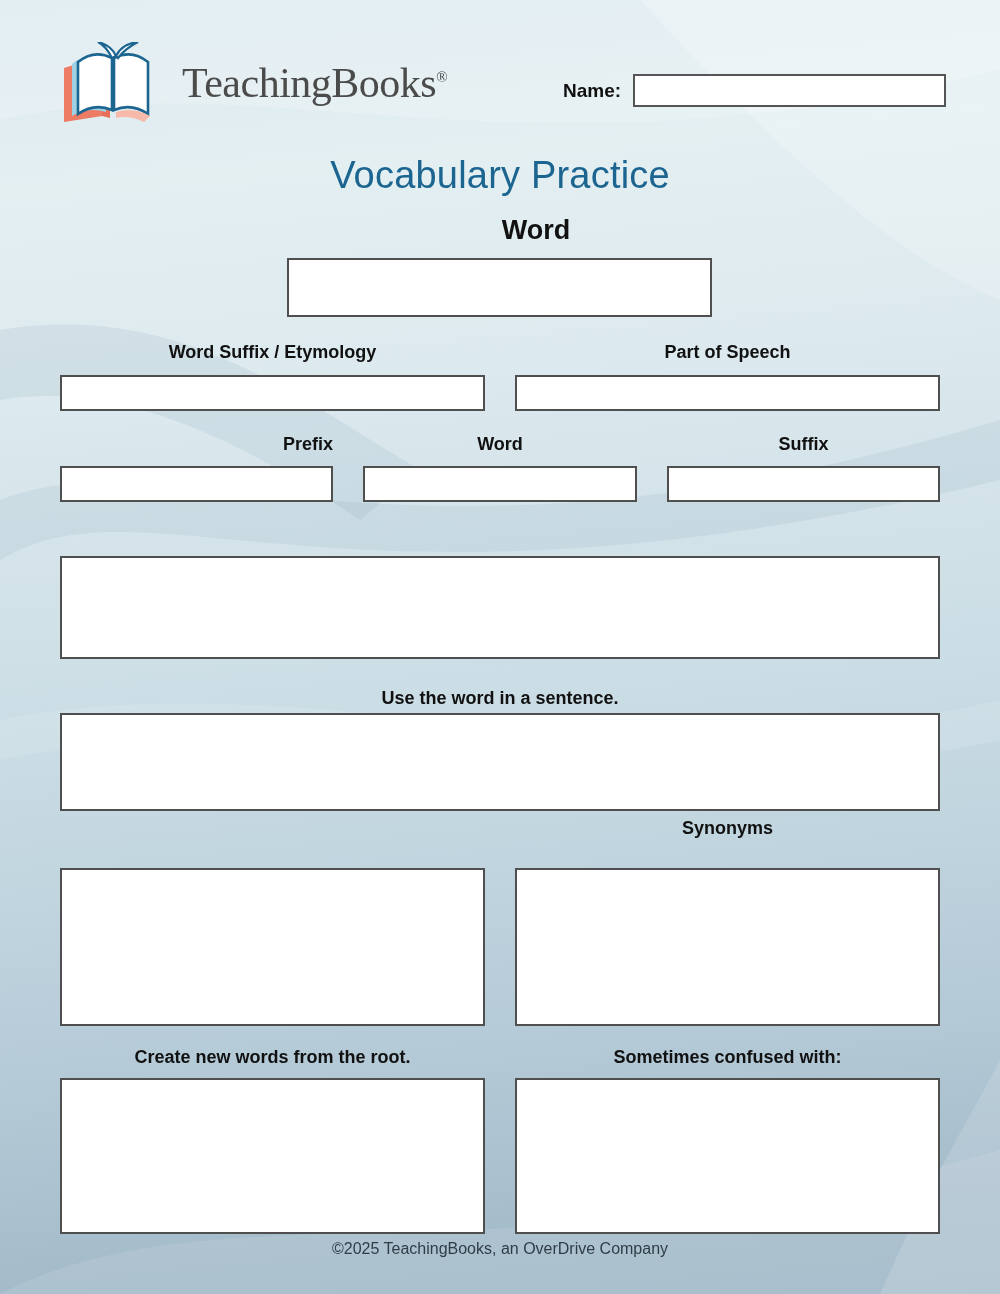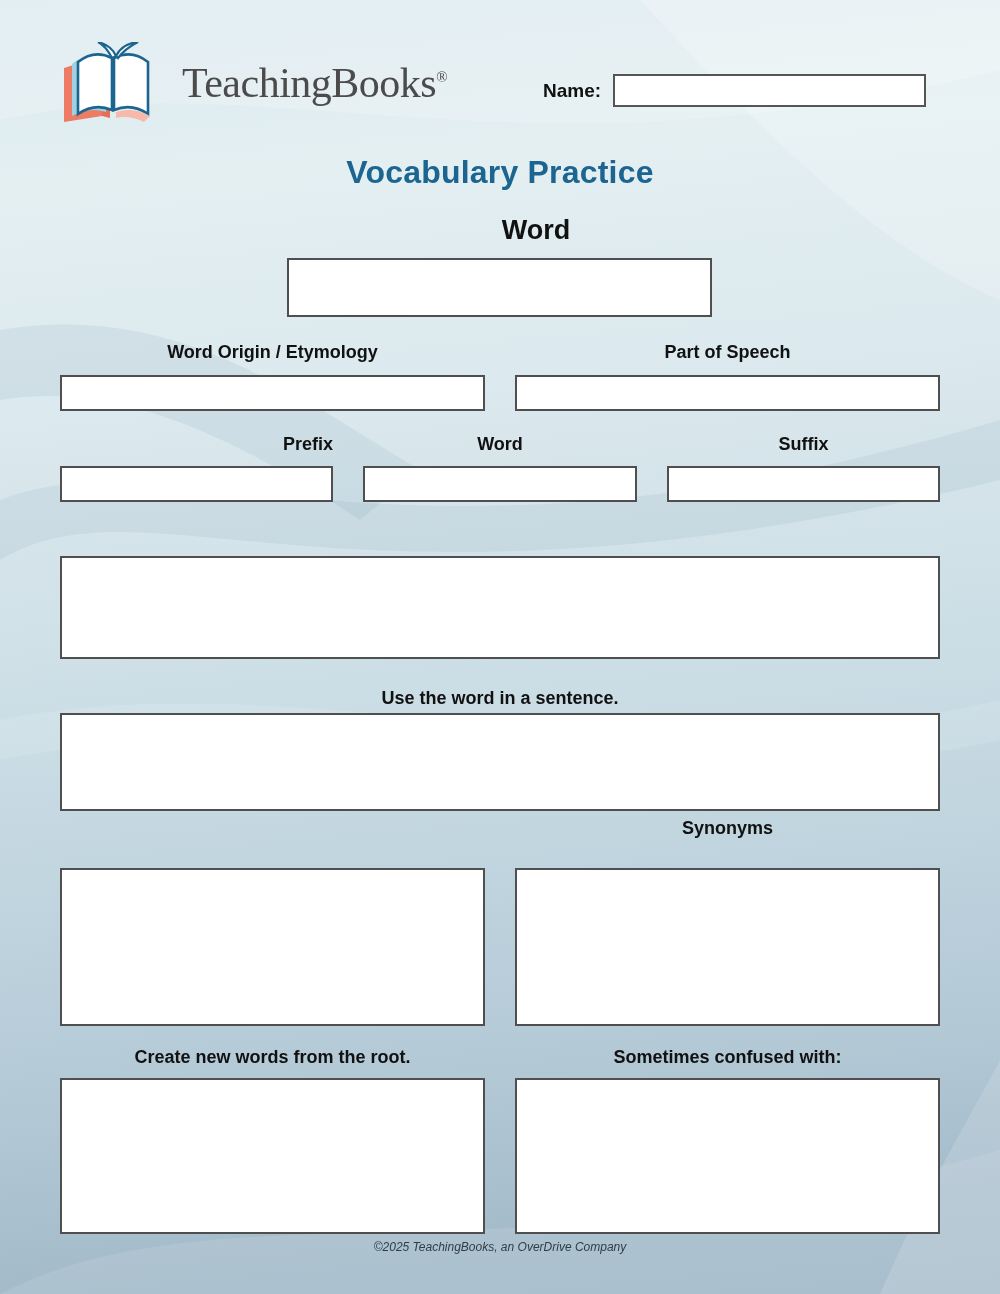--- a/index.html
+++ b/index.html
@@ -79,38 +79,39 @@
     top: 74px;
     display: flex;
     align-items: center;
   }
   .name-label {
     font-size: 19px;
     font-weight: bold;
     color: #111111;
     margin-right: 12px;
     white-space: nowrap;
+    margin-left: 20px;
   }
   .name-box {
     width: 313px;
     height: 33px;
     background: #ffffff;
     border: 2px solid #555555;
     box-sizing: border-box;
   }
 
   
   .main-title {
     position: absolute;
     left: 0;
     top: 154px;
     width: 1000px;
     text-align: center;
-    font-size: 32px;
-    font-weight: bold;
+    font-size: 38px;
+    font-weight: normal;
     color: #1b6590;
     letter-spacing: 0.2px;
   }
   .sub-title {
     position: absolute;
     left: 0;
     top: 215px;
     width: 1000px;
     text-align: center;
     font-size: 27px;
@@ -135,23 +136,22 @@
     box-sizing: border-box;
   }
 
   
   .footer {
     position: absolute;
     left: 0;
     top: 1240px;
     width: 1000px;
     text-align: center;
-    font-size: 12px;
+    font-size: 16px;
     color: #2f3d46;
-    font-style: italic;
   }
 </style>
 </head>
 <body>
 
 <div class="page">
 
   <div class="wave" style="left:0;top:0;width:1000px;height:1294px;">
     <svg width="1000" height="1294" viewBox="0 0 1000 1294" xmlns="http://www.w3.org/2000/svg">
       <path d="M0,120 C260,60 520,190 1000,70 L1000,0 L0,0 Z" fill="#ffffff" opacity="0.20"></path>
@@ -196,21 +196,21 @@
         <span class="name-label">Name:</span>
         <div class="name-box"></div>
       </div>
     </div>
 
     <div class="main-title">Vocabulary Practice</div>
     <div class="sub-title">Word</div>
 
     <div class="fld-box" style="left:287px; top:258px; width:425px; height:59px;"></div>
 
-    <div class="fld-label" style="left:60px; top:342px; width:425px;">Word Origin / Etymology</div>
+    <div class="fld-label" style="left:60px; top:342px; width:425px;">Word Suffix / Etymology</div>
     <div class="fld-box" style="left:60px; top:375px; width:425px; height:36px;"></div>
 
     <div class="fld-label" style="left:515px; top:342px; width:425px;">Part of Speech</div>
     <div class="fld-box" style="left:515px; top:375px; width:425px; height:36px;"></div>
 
     <div class="fld-label" style="left:60px; top:434px; width:273px;text-align:right;">Prefix</div>
     <div class="fld-box" style="left:60px; top:466px; width:273px; height:36px;"></div>
 
     <div class="fld-label" style="left:363px; top:434px; width:274px;">Word</div>
     <div class="fld-box" style="left:363px; top:466px; width:274px; height:36px;"></div>

